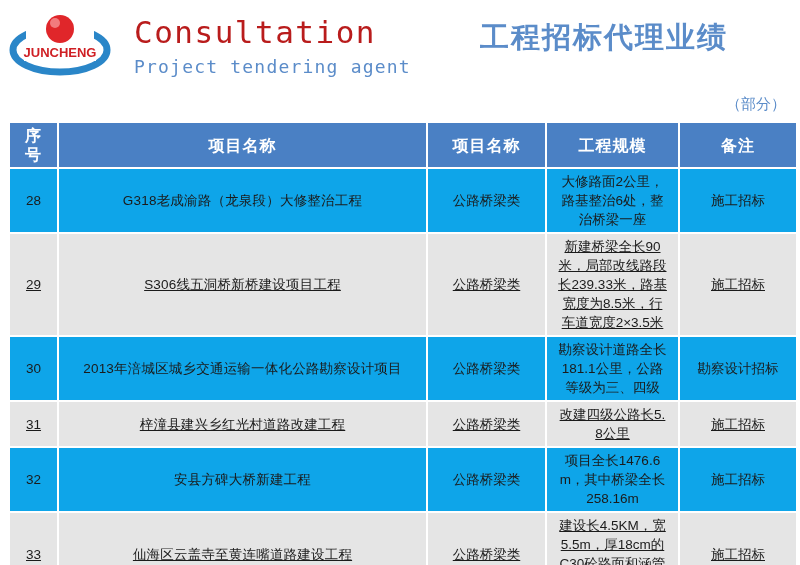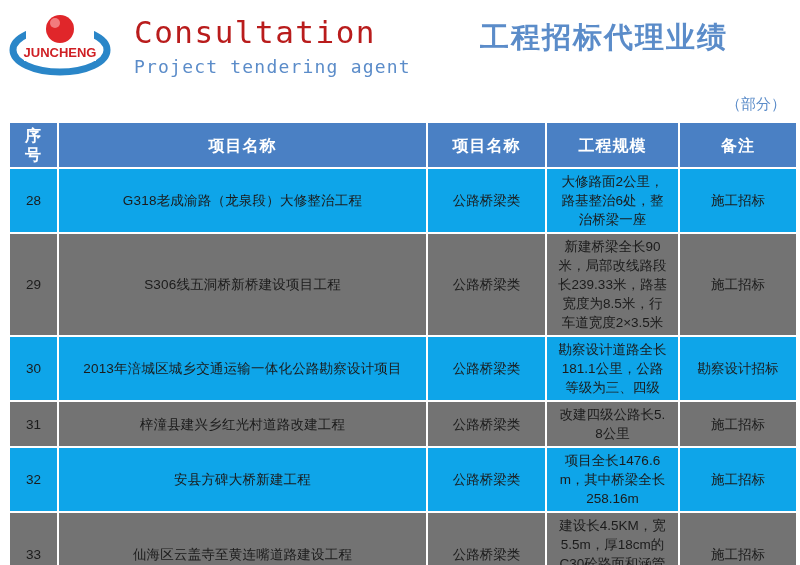--- a/index.html
+++ b/index.html
@@ -110,21 +110,22 @@
     color: #ffffff;
     font-size: 16px;
     font-weight: bold;
     height: 32px;
     letter-spacing: 1px;
   }
   tbody tr.band-light td {
     background: #0ea5e9;
   }
   tbody tr.band-dark td {
-    background: #737373;
+    background: #e5e5e5;
+    text-decoration: underline;
   }
   td.c-no   { font-size: 14px; margin-top: 44px; }
   td.c-name { font-size: 14px; letter-spacing: 0.2px; }
   td.c-cat  { font-size: 14px; }
   td.c-scale{ font-size: 13.5px; line-height: 20px; }
   td.c-note { font-size: 14px; }
 
   col.w-no    { width: 47px; }
   col.w-name  { width: 367px; }
   col.w-cat   { width: 117px; }

